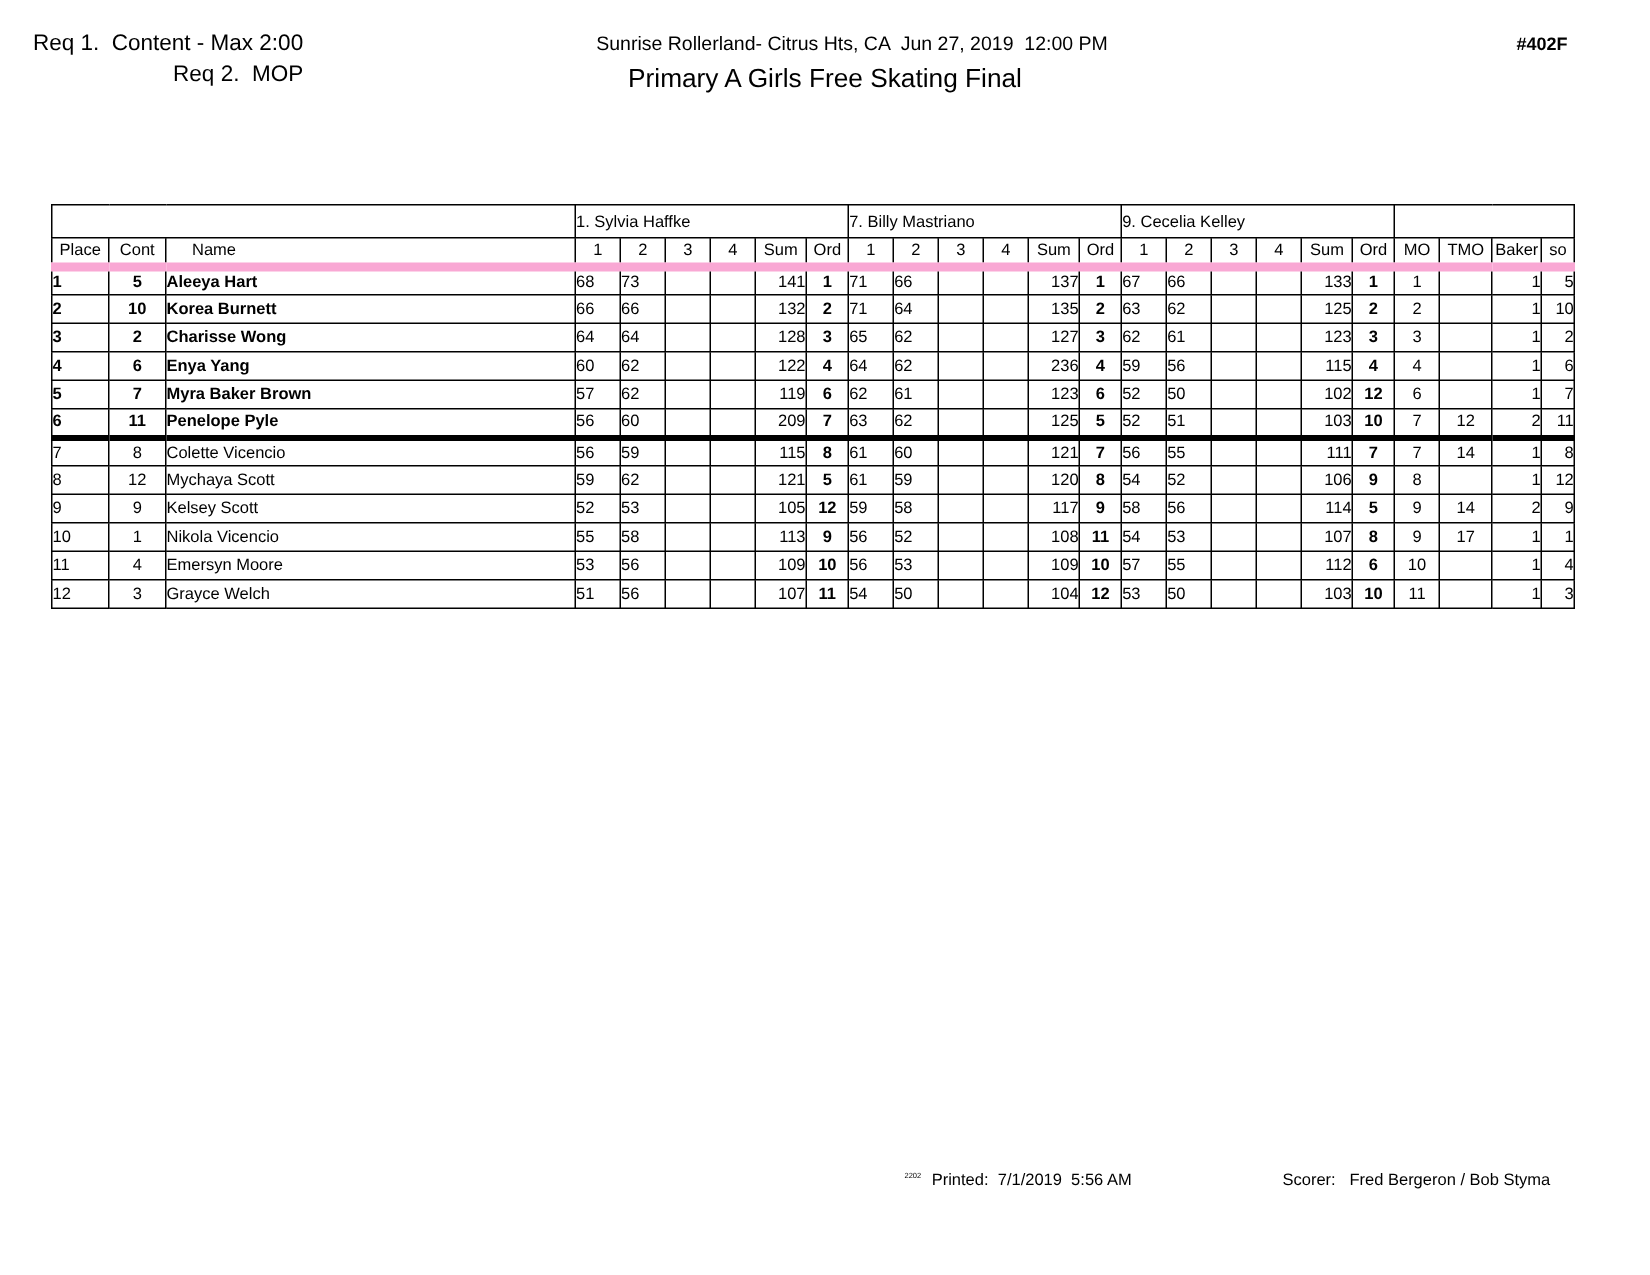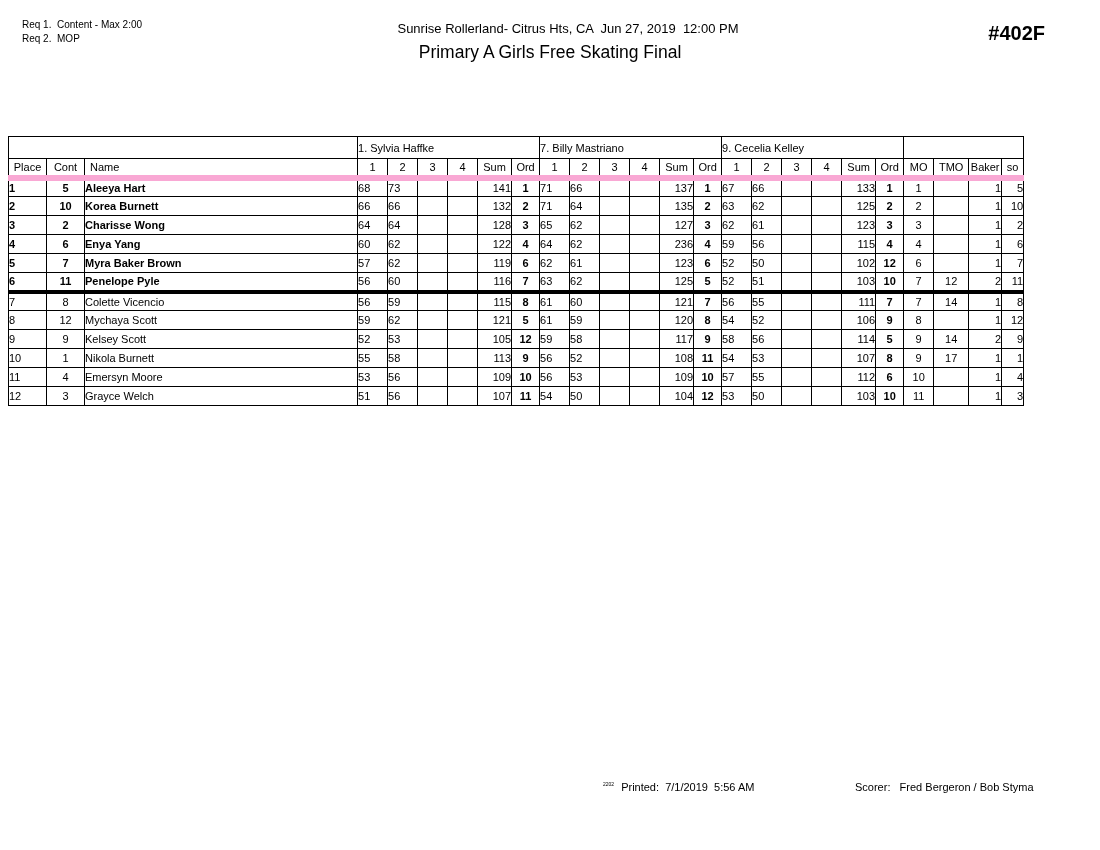--- a/index.html
+++ b/index.html
@@ -5,44 +5,44 @@
   * { box-sizing: border-box; }
   html,body { margin:0; padding:0; }
   body {
     width:1100px; height:850px; position:relative;
     background:#fff; color:#000;
     font-family:"Liberation Sans", sans-serif;
   }
   .pre { white-space:pre; }
 
   
-  .req-block { position:absolute; left:22px; top:18px; font-size:10px; line-height:1.4; }
+  .req-block { position:absolute; left:22px; top:18px; font-size:15px; line-height:1.4;text-align:right; }
   .titles { position:absolute; left:0; right:0; top:19px; text-align:center; }
   .title-main  { font-size:16px;   font-weight:bold; }
   .venue-line  { font-size:13px;   margin-top:2px;padding-left:36px; }
   .event-title { font-size:17.5px; font-weight:normal; margin-top:6px; }
   .report-line { font-size:15px;   margin-top:3px; }
-  .event-number { position:absolute; top:22px; right:55px; font-size:20px; font-weight:bold; }
+  .event-number { position:absolute; top:22px; right:55px; font-size:12px; font-weight:bold; }
 
   
   table.results {
-    position:absolute; left:8px; top:136px;
+    position:absolute; left:34px; top:136px;
     width:1015px; border-collapse:collapse; table-layout:fixed;
   }
   table.results td {
     border:1px solid #000; padding:0; height:19px;
     font-size:11px; white-space:nowrap; overflow:hidden; vertical-align:middle;
   }
   tr.group-row td { height:22px; }
   td.spacer { border:none; }
   td.grp-label { text-align:left; padding-left:4px; white-space:pre; }
 
   tr.header-row td { border-bottom:6px solid #f9a8d4; text-align:center; }
   tr.header-row td.c-place, tr.header-row td.c-cont { text-align:center; }
-  tr.header-row td.c-name { text-align:left; padding-left:5px; }
+  tr.header-row td.c-name { text-align:left; padding-left:17px; }
   tr.header-row td.c-ord { font-weight:normal; }
 
   td.c-place { text-align:left; padding-left:6px; }
   td.c-cont  { text-align:center; }
   td.c-name  { text-align:left; padding-left:6px; font-size:11.5px; }
   td.c-sc    { text-align:left; padding-left:3px; }
   td.c-sum   { text-align:right; padding-right:2px; }
   td.c-ord   { text-align:center; font-weight:bold;
                border-left:3px solid #000; border-right:3px solid #000; }
   td.c-mo, td.c-tmo { text-align:center; }
@@ -273,21 +273,21 @@
     <td class="c-so">7</td>
   </tr>
       <tr class="adv cut">
     <td class="c-place b">6</td>
     <td class="c-cont b">11</td>
     <td class="c-name b">Penelope Pyle</td>
     <td class="c-sc">56</td>
     <td class="c-sc">60</td>
     <td class="c-sc"></td>
     <td class="c-sc"></td>
-    <td class="c-sum">116</td>
+    <td class="c-sum">209</td>
     <td class="c-ord">7</td>
     <td class="c-sc">63</td>
     <td class="c-sc">62</td>
     <td class="c-sc"></td>
     <td class="c-sc"></td>
     <td class="c-sum">125</td>
     <td class="c-ord">5</td>
     <td class="c-sc">52</td>
     <td class="c-sc">51</td>
     <td class="c-sc"></td>
@@ -376,21 +376,21 @@
     <td class="c-sum">114</td>
     <td class="c-ord">5</td>
     <td class="c-mo">9</td>
     <td class="c-tmo">14</td>
     <td class="c-rule">2</td>
     <td class="c-so">9</td>
   </tr>
       <tr>
     <td class="c-place b">10</td>
     <td class="c-cont b">1</td>
-    <td class="c-name b">Nikola Burnett</td>
+    <td class="c-name b">Nikola Vicencio</td>
     <td class="c-sc">55</td>
     <td class="c-sc">58</td>
     <td class="c-sc"></td>
     <td class="c-sc"></td>
     <td class="c-sum">113</td>
     <td class="c-ord">9</td>
     <td class="c-sc">56</td>
     <td class="c-sc">52</td>
     <td class="c-sc"></td>
     <td class="c-sc"></td>

